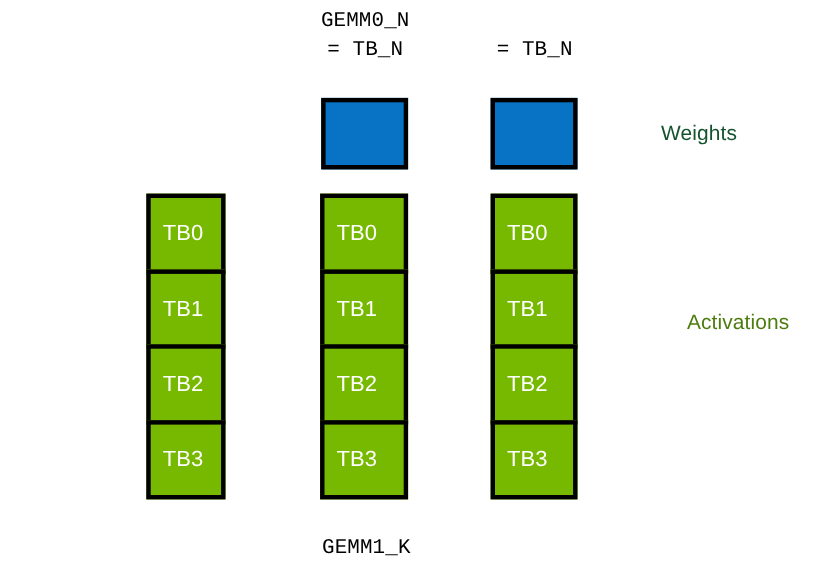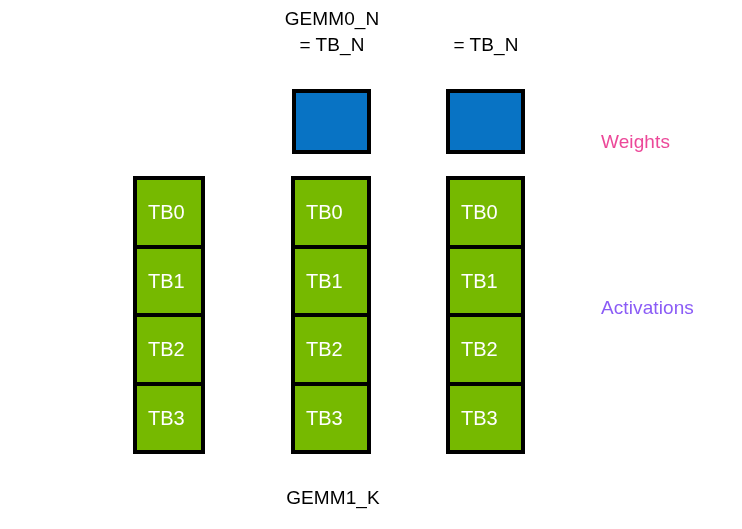--- a/index.html
+++ b/index.html
@@ -24,20 +24,21 @@
     position: absolute;
     color: #000000;
     font-family: "Liberation Sans", sans-serif;
     font-size: 19px;
     line-height: 26px;
     white-space: pre;
     letter-spacing: 0.1px;
   }
   .label.center {
     text-align: center;
+    font-family: Liberation Mono, monospace;
   }
   .label.left {
     text-align: left;
   }
 
   .col-header {
     font-size: 19px;
     line-height: 26px;
   }
 
@@ -129,21 +130,21 @@
         <span class="act-cell-label" style="color: rgb(255, 255, 255);">TB1</span>
       </div>
     <div class="act-cell" style="background: rgb(118, 185, 0); border-color: rgb(0, 0, 0);">
         <span class="act-cell-label" style="color: rgb(255, 255, 255);">TB2</span>
       </div>
     <div class="act-cell" style="background: rgb(118, 185, 0); border-color: rgb(0, 0, 0);">
         <span class="act-cell-label" style="color: rgb(255, 255, 255);">TB3</span>
       </div>
   </div>
 
-  <div class="label left" style="left: 601px; top: 109px; width: 140px; color: #ec4899; margin-top: 20px;">Weights</div>
+  <div class="label left" style="left: 601px; top: 109px; width: 140px; color: #14532d;">Weights</div>
 
-  <div class="label left" style="left: 601px; top: 295px; width: 140px; color: #8b5cf6;">Activations</div>
+  <div class="label left" style="left: 601px; top: 281px; width: 140px; color: #4d7c0f; text-align: center;">Activations</div>
 
 
 
   <div class="label center" style="left: 277px; top: 485px; width: 112px; color: rgb(0, 0, 0);">GEMM1_K</div>
 
 </div>
 
 </body></html>

